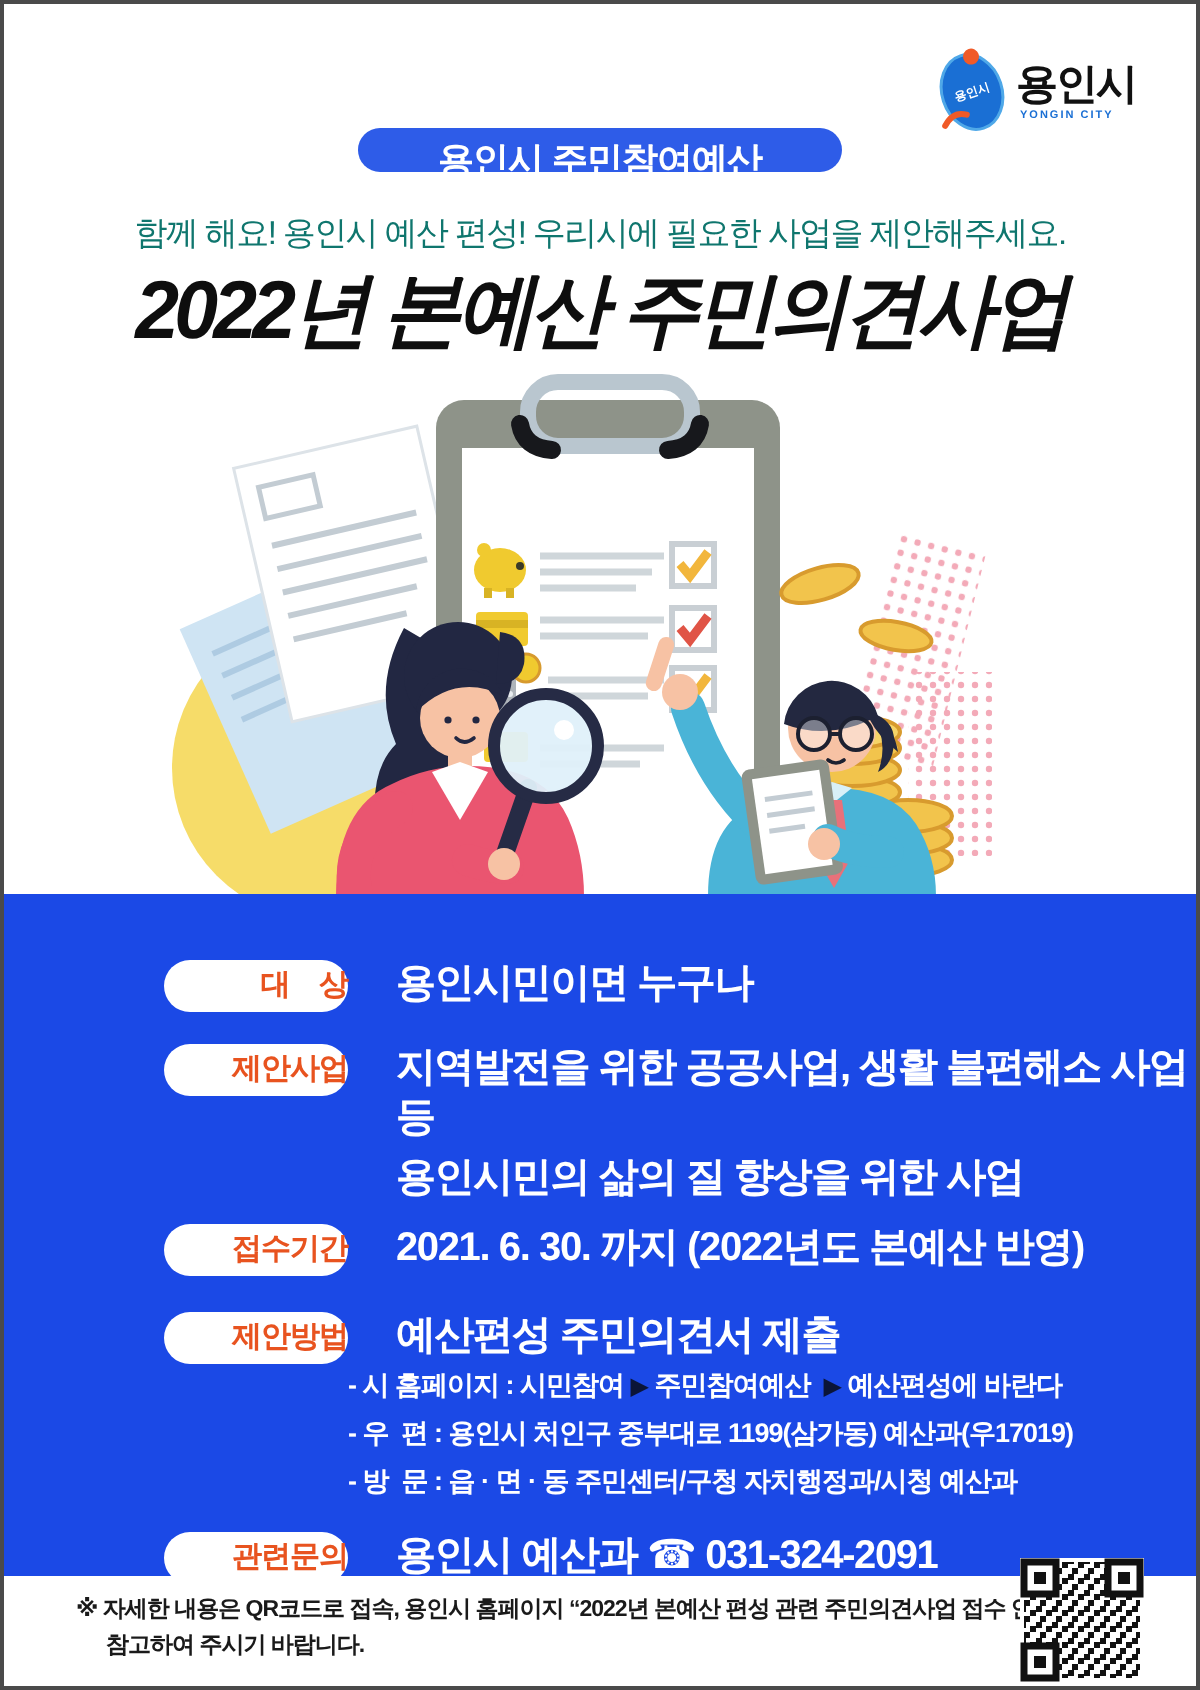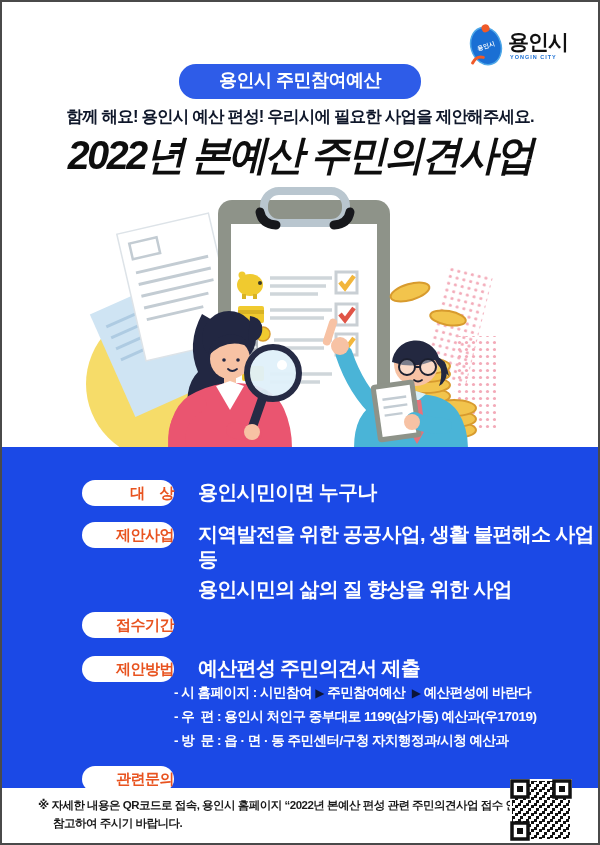--- a/index.html
+++ b/index.html
@@ -6,26 +6,26 @@
   body { background:#888; font-family:"Liberation Sans","DejaVu Sans",sans-serif; }
   .poster {
     position:relative; width:600px; height:845px; margin:0 auto;
     background:#ffffff; border:2px solid #4a4a4a; overflow:hidden;
   }
   
   .logo { position:absolute; top:20px; right:22px; width:112px; height:44px; }
   .top-badge {
     position:absolute; top:62px; left:50%; transform:translateX(-50%);
     background:#2e5ce8; color:#fff; font-weight:700; font-size:18px;
-    height:35px; line-height:33px; padding:0 40px; border-radius:17px;
+    height:22px; line-height:33px; padding:0 40px; border-radius:17px;
     white-space:nowrap; letter-spacing:-0.5px;
   }
   .subtitle {
     position:absolute; top:104px; width:100%; text-align:center;
-    font-size:16.5px; font-weight:700; color:#0f172a; letter-spacing:-0.8px;
+    font-size:16.5px; font-weight:400; color:#0f766e; letter-spacing:-0.8px;
   }
   .main-title {
     position:absolute; top:126px; width:100%; text-align:center;
     font-size:41px; font-weight:900; font-style:italic; color:#0e0e0e;
     letter-spacing:-2.5px; transform:scaleX(.96);
   }
   
   .illu { position:absolute; top:184px; left:0; width:600px; height:262px; }
   
   .panel {
@@ -241,34 +241,36 @@
     <div class="row mt16">
       <div class="badge">제안사업</div>
       <div class="val">
         <div>지역발전을 위한 공공사업, 생활 불편해소 사업 등</div>
         <div class="l2">용인시민의 삶의 질 향상을 위한 사업</div>
       </div>
     </div>
 
     <div class="row mt10">
       <div class="badge">접수기간</div>
+      <div class="val">2021. 6. 30. 까지 (2022년도 본예산 반영)</div>
     </div>
 
     <div class="row mt18">
       <div class="badge">제안방법</div>
       <div>
         <div class="val">예산편성 주민의견서 제출</div>
         <div class="subline"><span>- 시 홈페이지 : 시민참여 </span><span class="arrow">▶</span><span> 주민참여예산  </span><span class="arrow">▶</span><span> 예산편성에 바란다</span></div>
         <div class="subline">- 우  편 : 용인시 처인구 중부대로 1199(삼가동) 예산과(우17019)</div>
         <div class="subline">- 방  문 : 읍 · 면 · 동 주민센터/구청 자치행정과/시청 예산과</div>
       </div>
     </div>
 
     <div class="row mt13">
       <div class="badge">관련문의</div>
+      <div class="val">용인시 예산과 ☎ 031-324-2091</div>
     </div>
 
   </div>
 
   <div class="footer">
     <div class="note">
       <div>※ 자세한 내용은 QR코드로 접속, 용인시 홈페이지 “2022년 본예산 편성 관련 주민의견사업 접수 안내”를</div>
       <div class="ind">참고하여 주시기 바랍니다.</div>
     </div>
   </div>

